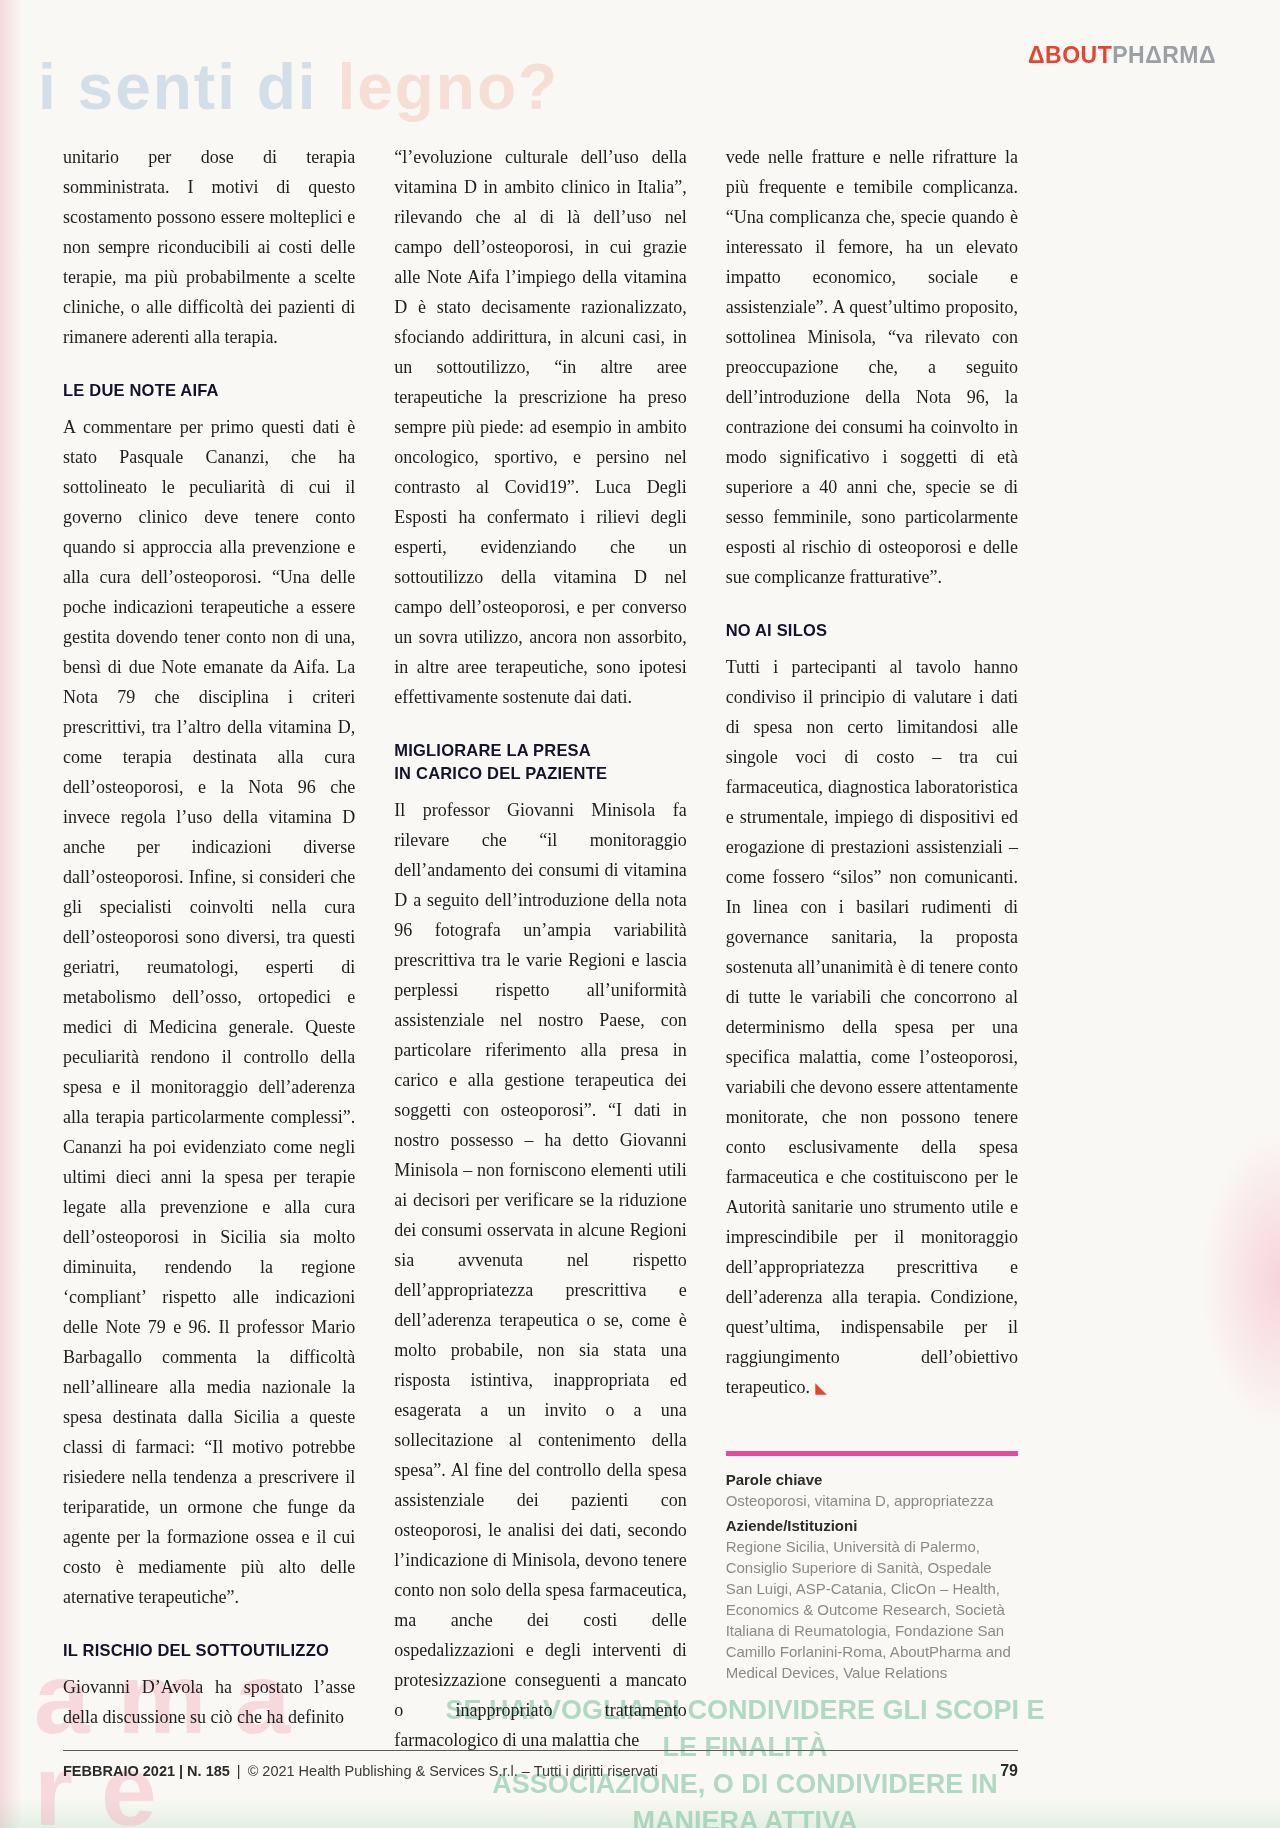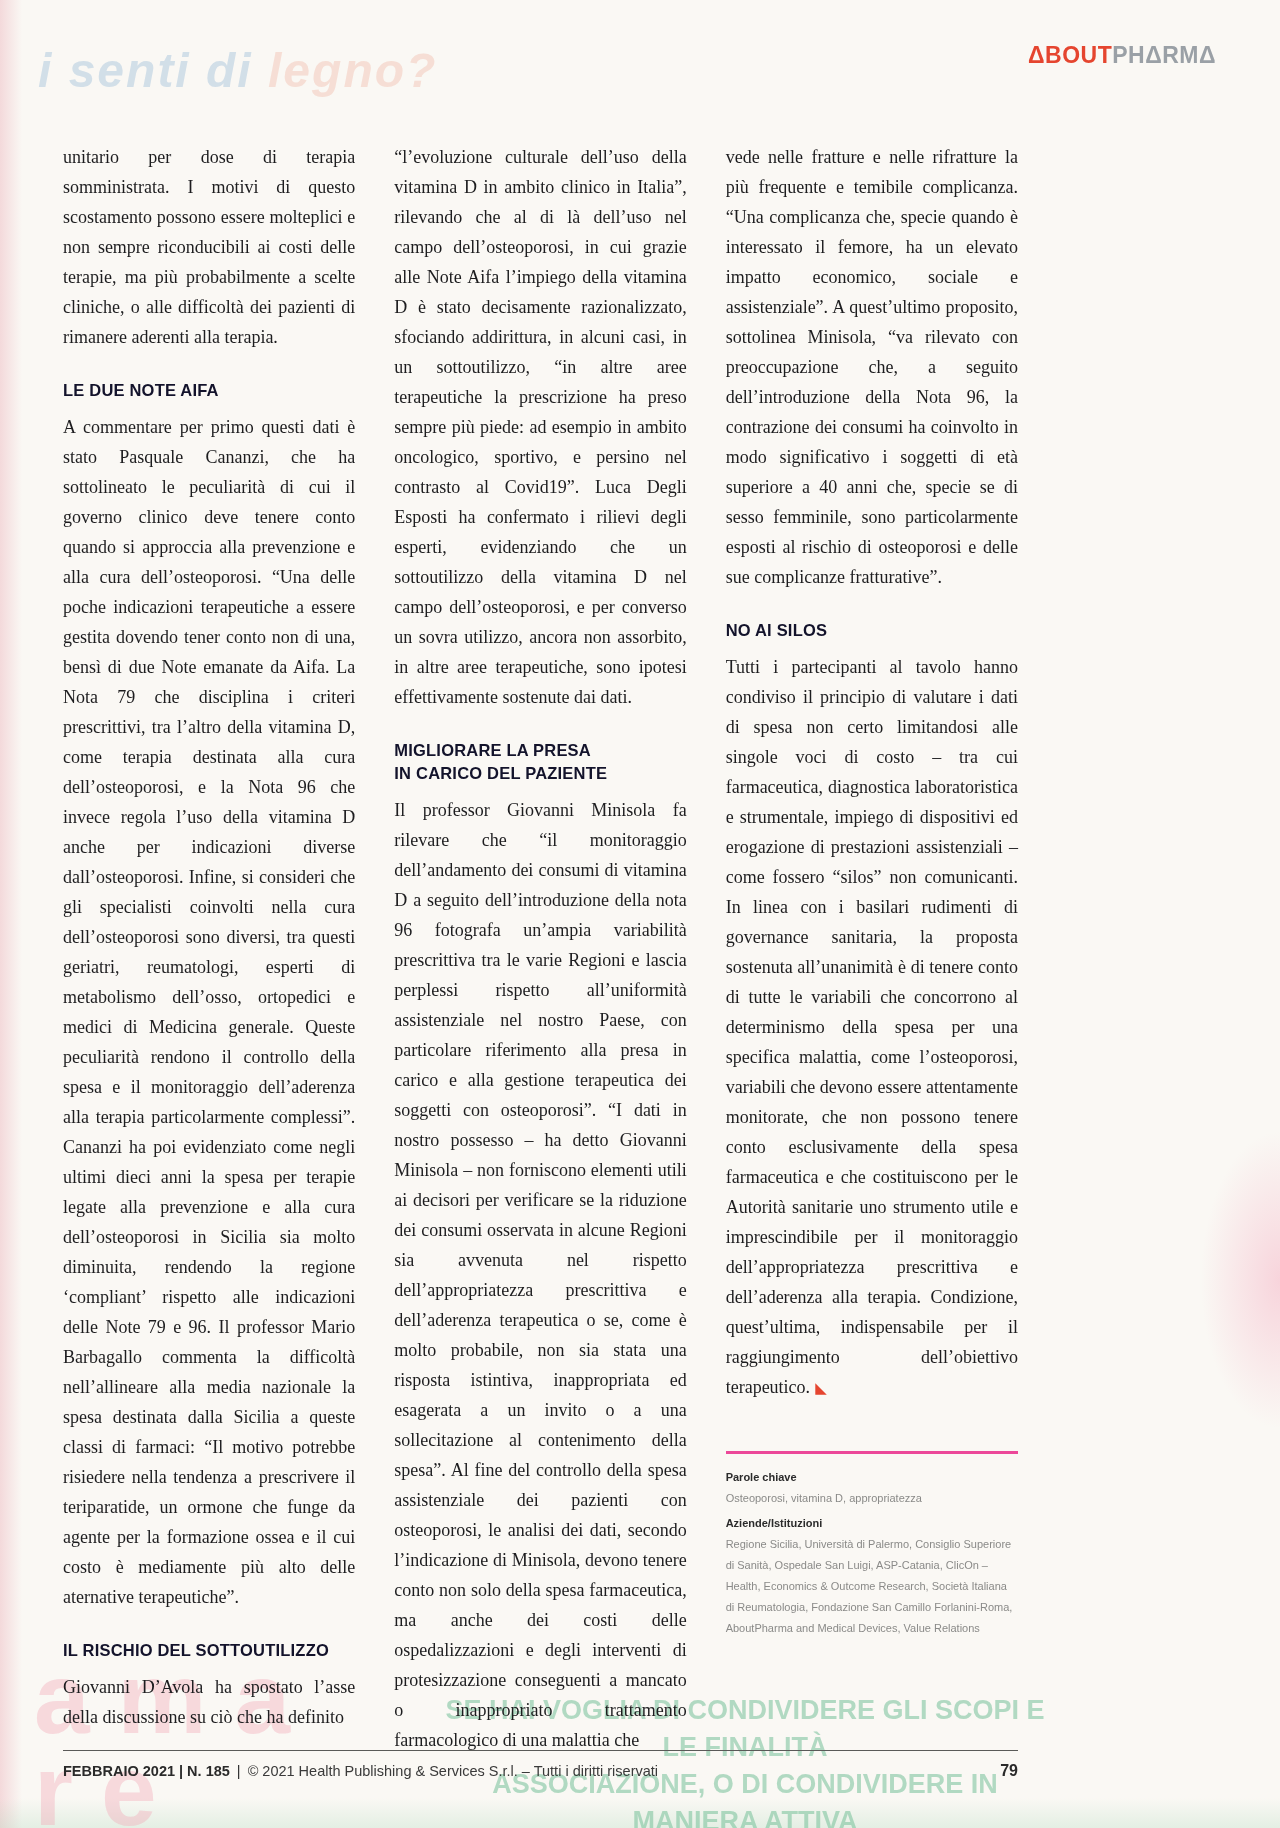--- a/index.html
+++ b/index.html
@@ -11,21 +11,21 @@
   
   .edge-left{position:absolute;left:0;top:0;width:26px;height:100%;
     background:linear-gradient(90deg,rgba(232,160,172,0.35),rgba(232,160,172,0) 85%);pointer-events:none;}
   .edge-bottom{position:absolute;left:0;bottom:0;width:100%;height:30px;
     background:linear-gradient(0deg,rgba(170,215,185,0.28),rgba(170,215,185,0));pointer-events:none;}
   .blob-right{position:absolute;right:0;top:1130px;width:80px;height:300px;
     background:radial-gradient(ellipse at 100% 50%,rgba(244,168,190,0.45),rgba(244,168,190,0) 70%);pointer-events:none;}
 
   
   .ghost{position:absolute;font-family:"Liberation Sans",sans-serif;font-weight:700;z-index:1;pointer-events:none;}
-  .ghost-top{top:43px;left:38px;font-size:48px;letter-spacing:2px;white-space:nowrap;font-style:italic;}
+  .ghost-top{top:50px;left:38px;font-size:64px;letter-spacing:2px;white-space:nowrap;}
   .ghost-top .g1{color:rgba(150,185,215,0.40);}
   .ghost-top .g2{color:rgba(240,185,170,0.42);}
   .ghost-bl{top:1652px;left:34px;font-size:100px;line-height:92px;letter-spacing:28px;color:rgba(242,166,182,0.38);}
   .ghost-br{top:1692px;left:440px;width:610px;font-size:27px;line-height:37px;text-align:center;color:rgba(128,196,160,0.60);}
 
   
   .brand{position:absolute;top:42px;right:64px;z-index:3;
     font-family:"Liberation Sans",sans-serif;font-weight:700;font-size:23px;letter-spacing:0.5px;}
   .brand .b1{color:#e5452f;}
   .brand .b2{color:#9aa0a6;}
@@ -33,22 +33,22 @@
   
   .content{position:absolute;top:142px;left:63px;width:955px;display:flex;gap:39px;z-index:2;}
   .col{width:302px;}
   p.body{margin:0;text-align:justify;font-size:18px;line-height:30px;
     hyphens:auto;-webkit-hyphens:auto;overflow-wrap:break-word;}
   .h-section{margin:27px 0 10px;font-family:"Liberation Sans",sans-serif;font-weight:700;
     font-size:16.5px;line-height:23px;color:#13132b;letter-spacing:0.2px;white-space:pre-line;}
   .end-marker{color:#e5452f;font-size:15px;margin-left:5px;font-family:"Liberation Sans",sans-serif;}
 
   
-  .kw{margin-top:48px;border-top:3px solid #ec4899;padding-top:13px;
-    font-family:"Liberation Sans",sans-serif;font-size:11px;line-height:21px;}
+  .kw{margin-top:48px;border-top:5px solid #ec4899;padding-top:13px;
+    font-family:"Liberation Sans",sans-serif;font-size:15px;line-height:21px;}
   .kw .label{font-weight:700;color:#2b2b2b;}
   .kw .value{color:#8a8a88;margin:0 0 4px;}
 
   
   .footer{position:absolute;left:63px;top:1750px;width:955px;z-index:2;
     border-top:1px solid #5a5a58;}
   .footer-row{display:flex;justify-content:space-between;align-items:baseline;padding-top:11px;
     font-family:"Liberation Sans",sans-serif;font-size:14.5px;color:#2a2a2a;}
   .footer-left{display:flex;gap:7px;align-items:baseline;}
   .issue{font-weight:700;}

